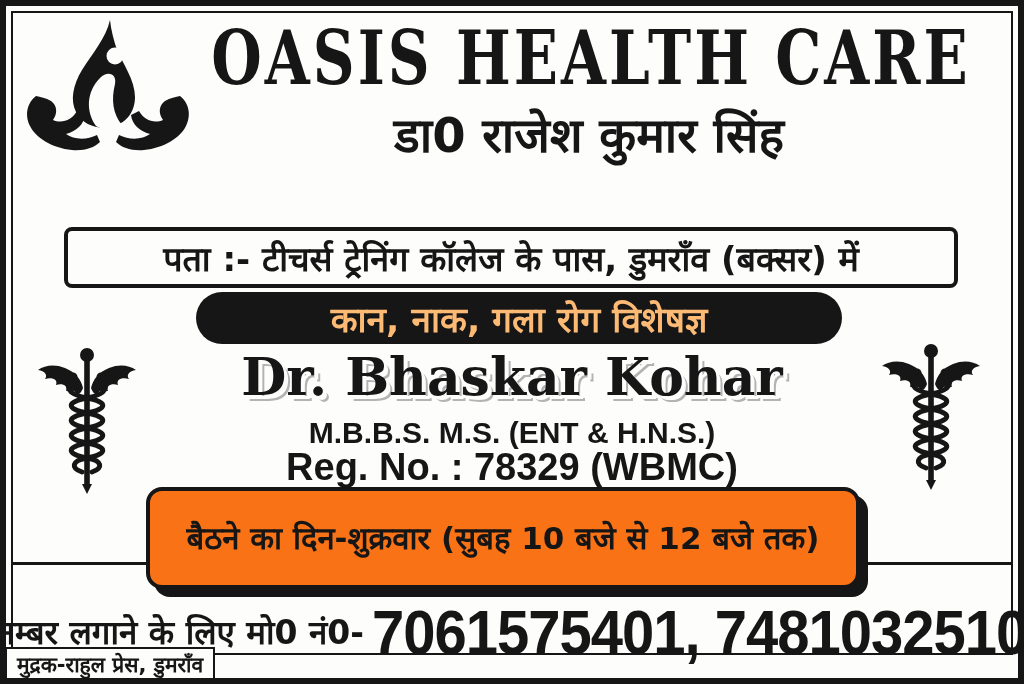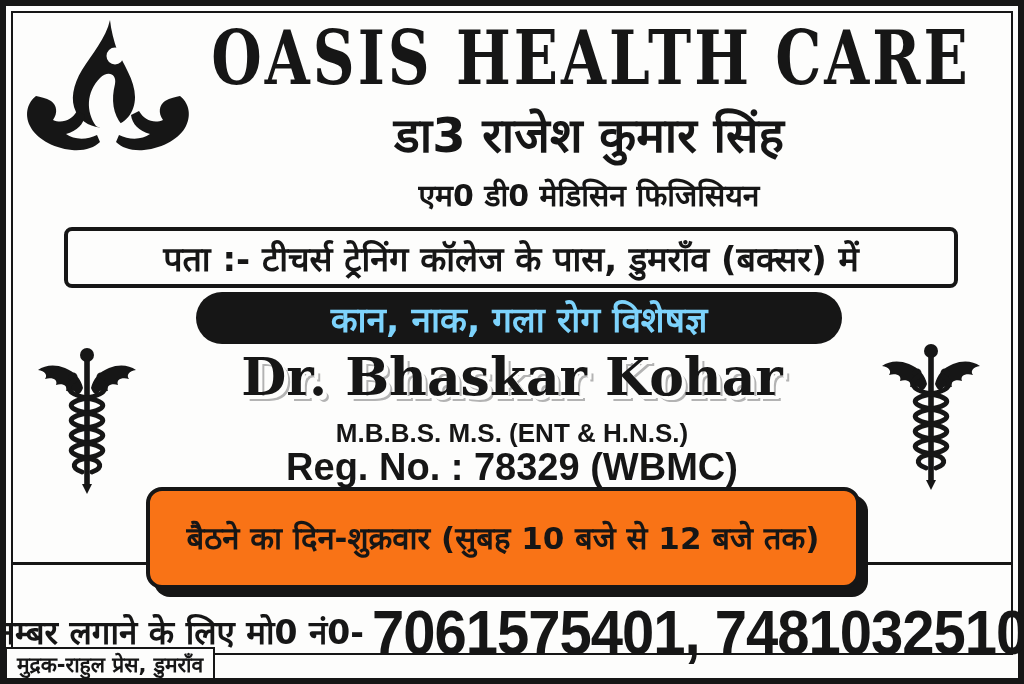--- a/index.html
+++ b/index.html
@@ -59,40 +59,40 @@
     display: flex; align-items: center; justify-content: center;
     font-weight: 800; font-size: 34px; white-space: nowrap;
     background: #fdfdfc;
   }
 
   
   .specialty-banner {
     position: absolute; left: 196px; top: 292px; width: 646px; height: 52px;
     background: #161616; border-radius: 26px;
     display: flex; align-items: center; justify-content: center;
-    color: #7dd3fc; font-weight: 800; font-size: 35px; white-space: nowrap;
+    color: #fdba74; font-weight: 800; font-size: 35px; white-space: nowrap;
   }
 
   
   .caduceus { position: absolute; width: 138px; height: 150px; }
   .caduceus.left  { left: 18px;  top: 346px; }
   .caduceus.right { left: 862px; top: 342px; transform: scaleX(-1); }
 
   .ent-name {
     position: absolute; left: 160px; top: 340px; width: 704px; height: 72px;
     display: flex; align-items: center; justify-content: center;
     font-family: "DejaVu Serif", serif; font-weight: bold; font-size: 52px;
     white-space: nowrap;
     text-shadow: 4px 4px 0 #fdfdfc, 6px 6px 0 #b3b3b3;
   }
   .ent-degrees {
     position: absolute; left: 160px; top: 416px; width: 704px; height: 34px;
     display: flex; align-items: center; justify-content: center;
     font-family: "Liberation Sans", sans-serif;
-    font-weight: bold; font-size: 26px; white-space: nowrap;
+    font-weight: bold; font-size: 30px; white-space: nowrap;
   }
   .ent-reg {
     position: absolute; left: 160px; top: 450px; width: 704px; height: 34px;
     display: flex; align-items: center; justify-content: center;
     font-family: "Liberation Sans", sans-serif;
     font-weight: bold; font-size: 38px; white-space: nowrap; text-align: center;
   }
 
   
   .schedule-box {
@@ -150,22 +150,21 @@
         <path d="M74 108 C64 94 64 74 78 60 C86 52 95 56 93 66 C89 82 91 96 100 107 C92 112 80 112 74 108 Z" fill="#fdfdfc"></path>
 
         <path d="M14 78 C6 84 2 96 8 108 C14 120 30 130 50 132 C62 133 72 130 78 124 L75 117 C65 122 52 122 44 116 C55 113 62 106 63 97 L55 93 C50 102 40 106 31 102 C36 95 35 87 29 83 C24 80 18 79 14 78 Z"></path>
 
         <path transform="translate(172,0) scale(-1,1)" d="M14 78 C6 84 2 96 8 108 C14 120 30 130 50 132 C62 133 72 130 78 124 L75 117 C65 122 52 122 44 116 C55 113 62 106 63 97 L55 93 C50 102 40 106 31 102 C36 95 35 87 29 83 C24 80 18 79 14 78 Z"></path>
       </g>
     </svg>
   </div>
 
   <div class="clinic-title">OASIS HEALTH CARE</div>
-  <div class="doctor-hi">डा3 राजेश कुमार सिंह</div>
-  <div class="qual-hi">एम0 डी0 मेडिसिन फिजिसियन</div>
+  <div class="doctor-hi">डा0 राजेश कुमार सिंह</div>
 
   <div class="address-box">
     <span>पता :- टीचर्स ट्रेनिंग कॉलेज के पास, डुमराँव (बक्सर) में</span>
   </div>
 
   <div class="specialty-banner">
     <span>कान, नाक, गला रोग विशेषज्ञ</span>
   </div>
 
   <div class="caduceus left">

